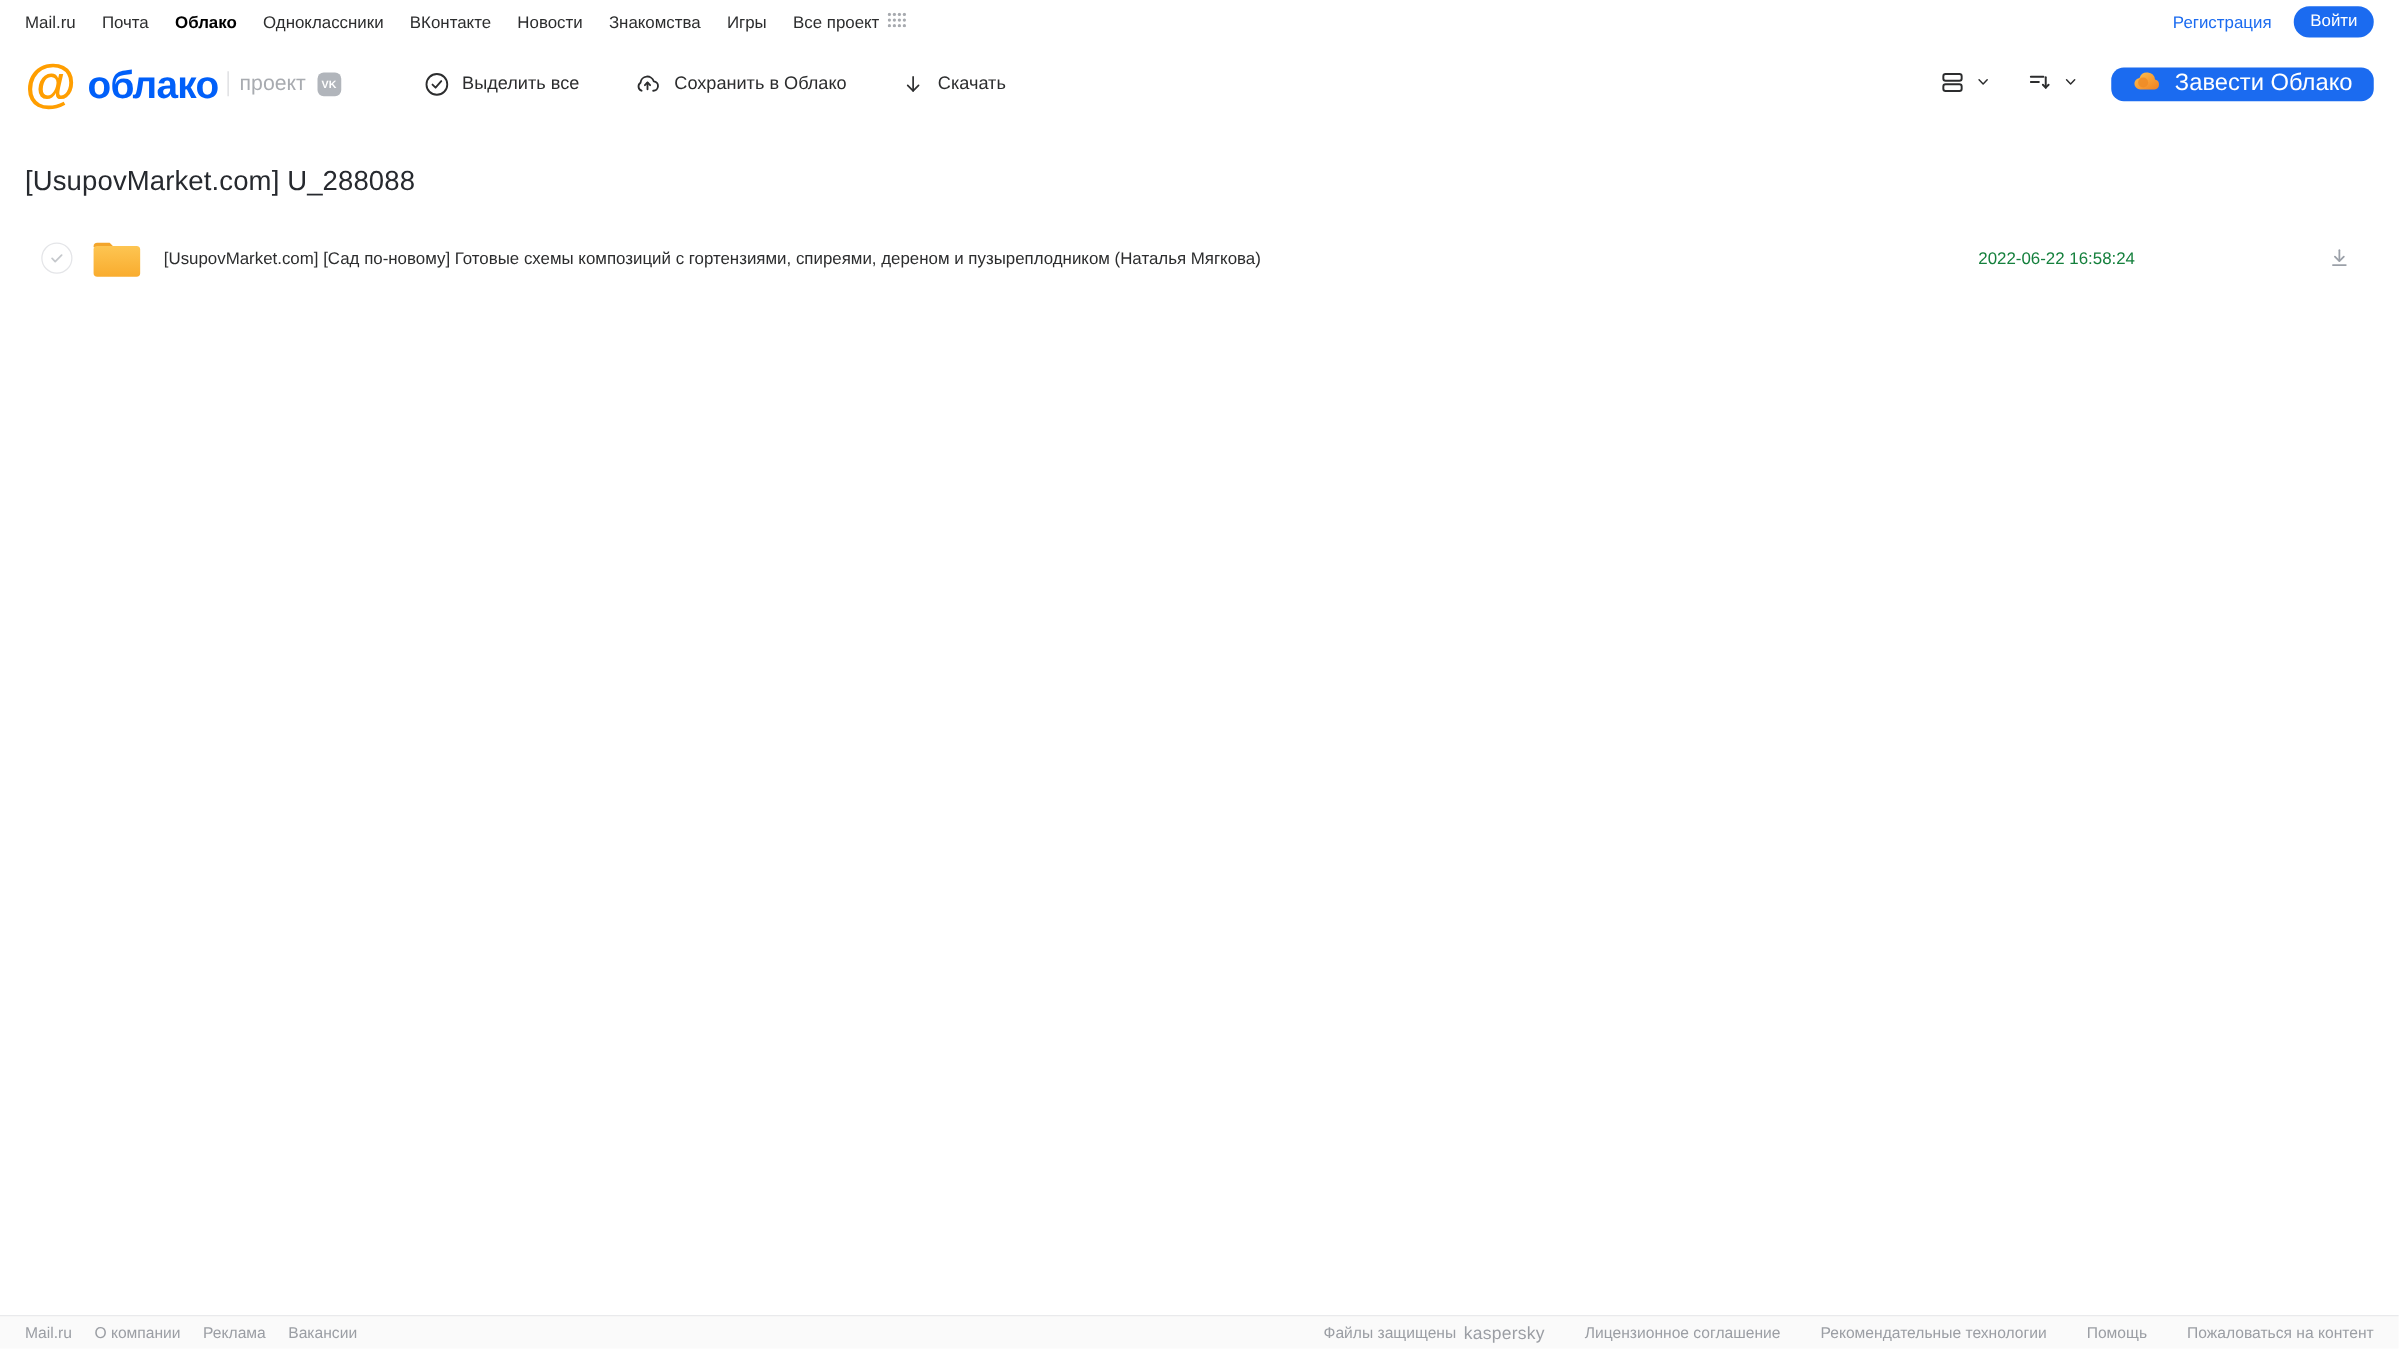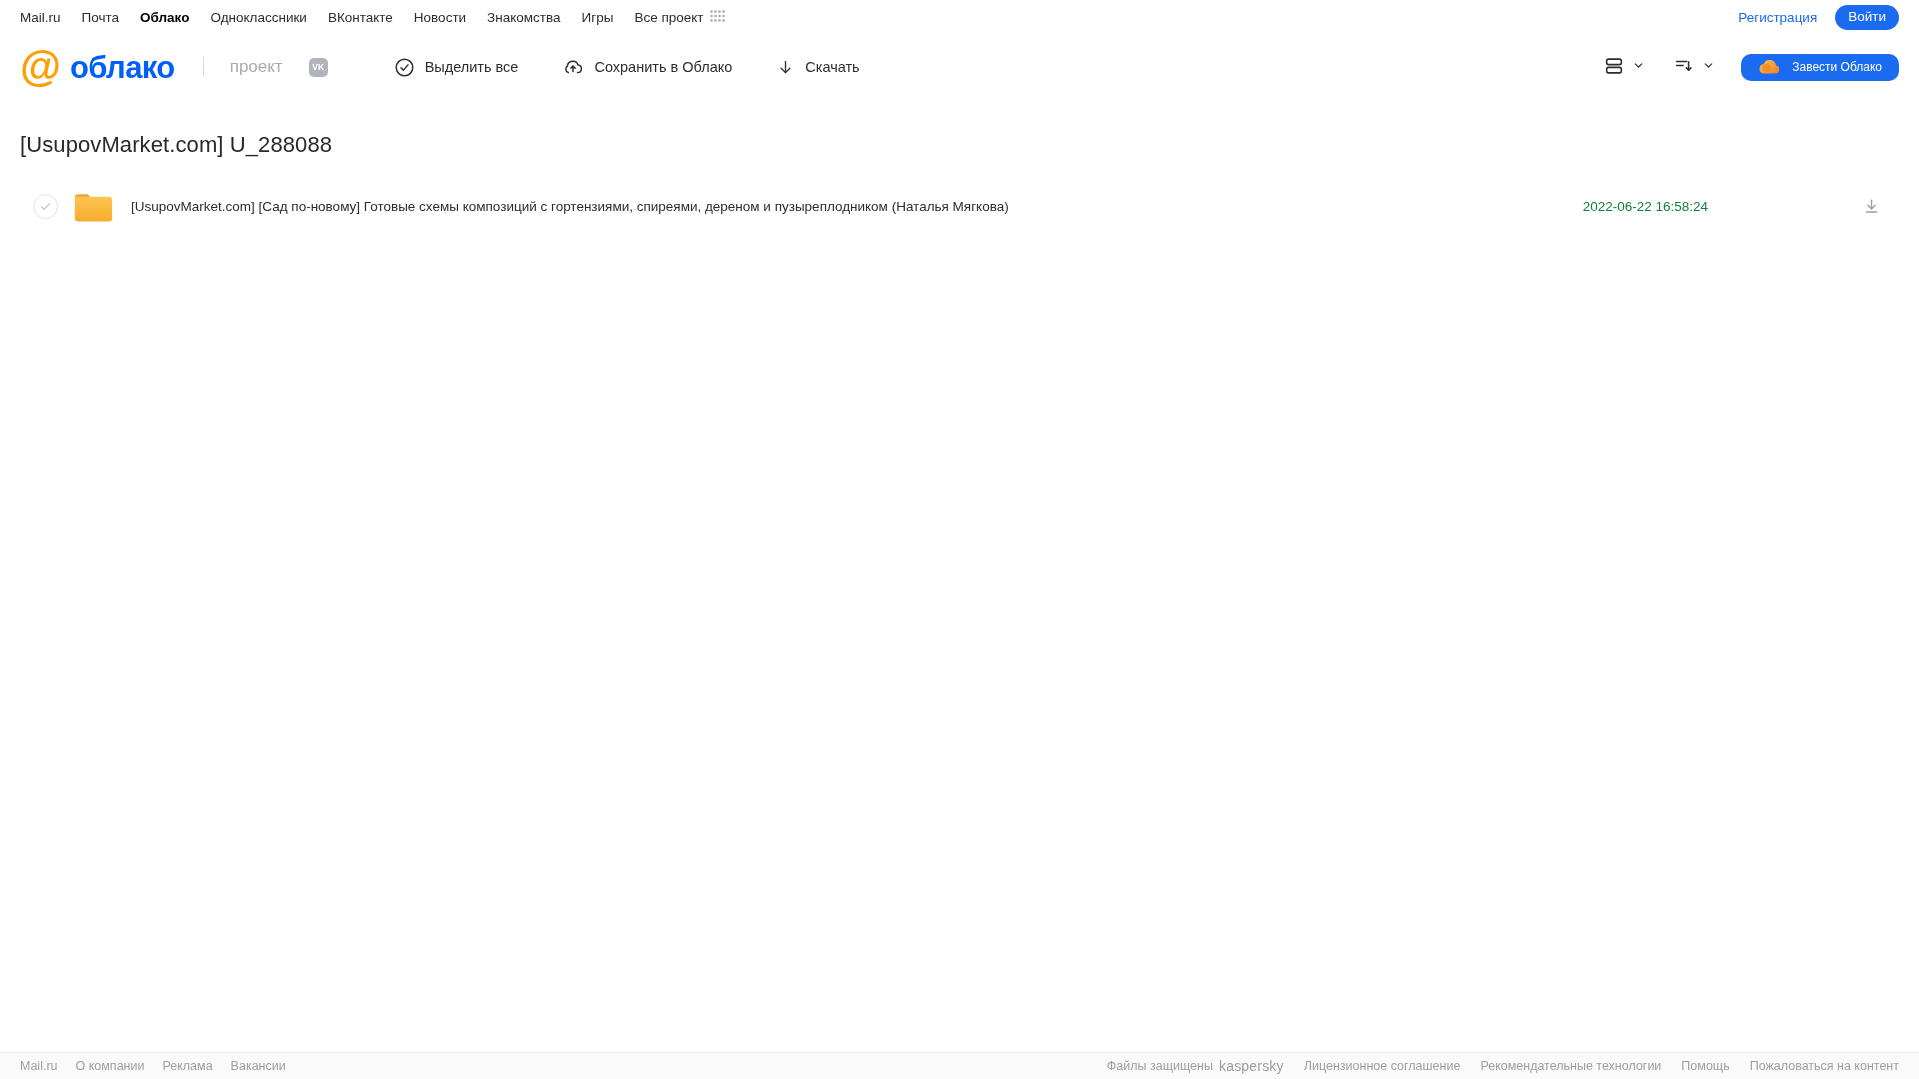--- a/index.html
+++ b/index.html
@@ -28,40 +28,40 @@
     background: #1b6bf0; color: #fff; border: none; cursor: pointer;
     font-size: 13.5px; font-family: inherit;
     border-radius: 14px; padding: 5px 13px 6px 13px; line-height: 1;
   }
 
   
   .header { display: flex; align-items: center; height: 68px; padding: 0 20px; }
   .logo { display: flex; align-items: center; cursor: pointer; }
   .at-glyph { color: #ff9e00; font-size: 42px; font-weight: 800; line-height: 40px; margin-right: 9px; }
   .logo-text { color: #005ff9; font-size: 31px; font-weight: 700; letter-spacing: -0.6px; line-height: 1; }
-  .project-tag { display: flex; align-items: center; gap: 26px; margin-left: 28px; }
+  .project-tag { display: flex; align-items: center; gap: 9px; margin-left: 7px; }
   .project-sep { width: 1px; height: 20px; background: #d9dadd; }
   .project-label { color: #a8abb0; font-size: 17px; }
   .vk-badge { width: 19px; height: 19px; border-radius: 5px; background: #b1b5bb;
     color: #fff; font-size: 8.5px; font-weight: 700; display: flex; align-items: center; justify-content: center; }
 
   .toolbar { display: flex; align-items: center; gap: 36px; margin-left: 62px; }
   .tool-btn {
     display: flex; align-items: center; gap: 10px;
     background: none; border: none; cursor: pointer; font-family: Liberation Sans, sans-serif;
     font-size: 14.5px; color: #2c2d2e; padding: 6px 4px;
   }
   .tool-btn svg { display: block; }
 
   .header-right { margin-left: auto; display: flex; align-items: center; gap: 24px; }
   .icon-group { display: flex; align-items: center; gap: 7px; cursor: pointer; background:none; border:none; padding:2px; }
   .get-cloud-btn {
     display: flex; align-items: center; gap: 10px;
     background: #1b6bf0; color: #fff; border: none; cursor: pointer; font-family: inherit;
-    height: 27px; padding: 0 17px; border-radius: 10px; font-size: 12px;
+    height: 27px; padding: 0 17px; border-radius: 10px; font-size: 19px;
   }
 
   
   .main { padding: 0 20px; }
   .page-title { margin: 31px 0 0 0; font-size: 22px; font-weight: 500; color: #26292e; letter-spacing: 0.1px; }
 
   .file-row { margin-top: 24px; display: flex; align-items: center; height: 48px; cursor: pointer; }
   .row-check {
     width: 25px; height: 25px; border-radius: 50%;
     border: 1px solid #e4e5e8; background: #fff; margin-left: 13px;
@@ -74,21 +74,21 @@
 
   
   .footer {
     position: absolute; left: 0; right: 0; bottom: 0; height: 27px;
     background: #fafafa; border-top: 1px solid #e9eaec;
     display: flex; align-items: center; justify-content: space-between;
     padding: 0 20px; font-size: 12.5px; color: #9b9ea4;
   }
   .footer a { color: #9b9ea4; text-decoration: none; cursor: pointer; }
   .f-left { display: flex; align-items: center; gap: 18px; }
-  .f-right { display: flex; align-items: center; gap: 20px; }
+  .f-right { display: flex; align-items: center; gap: 32px; }
   .protected { display: flex; align-items: center; gap: 6px; }
   .kasp-logo { color: #00a88e; font-weight: 400; font-size: 14px; letter-spacing: 0.2px; text-decoration: none; cursor: pointer; }
 </style>
 </head>
 <body>
 
 <div class="page">
 
   <nav class="topnav">
     <div class="topnav-links">

